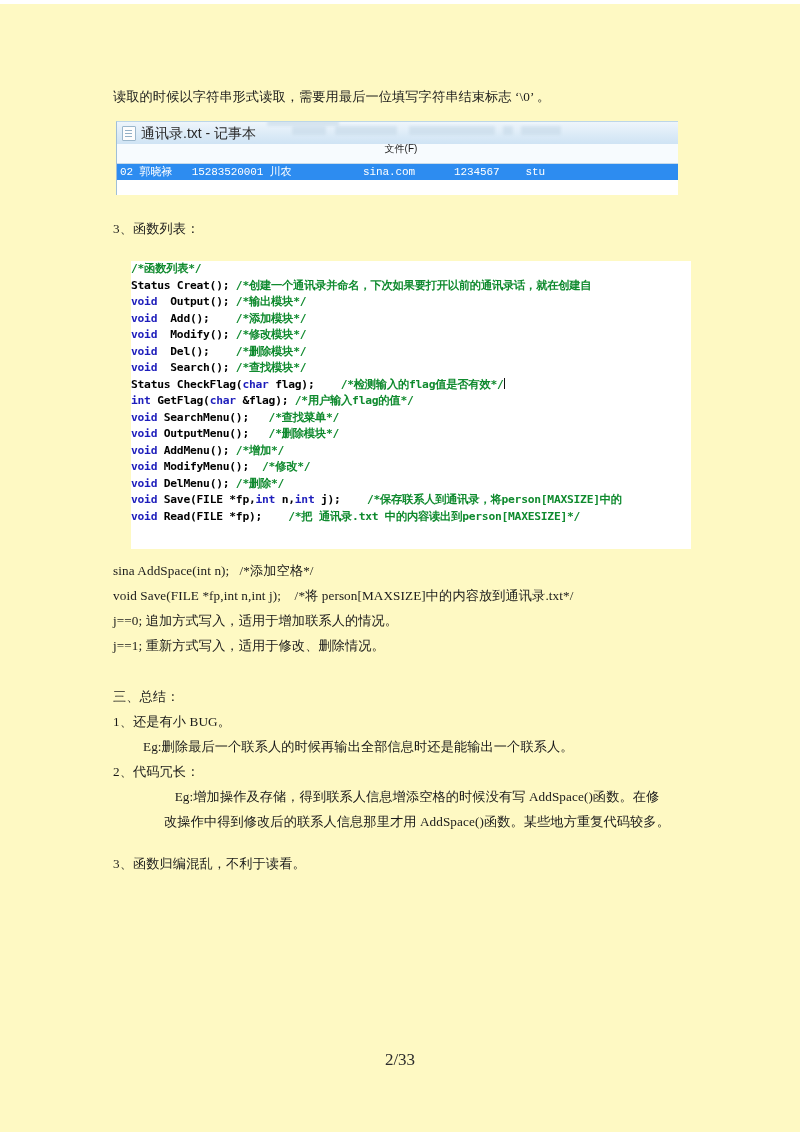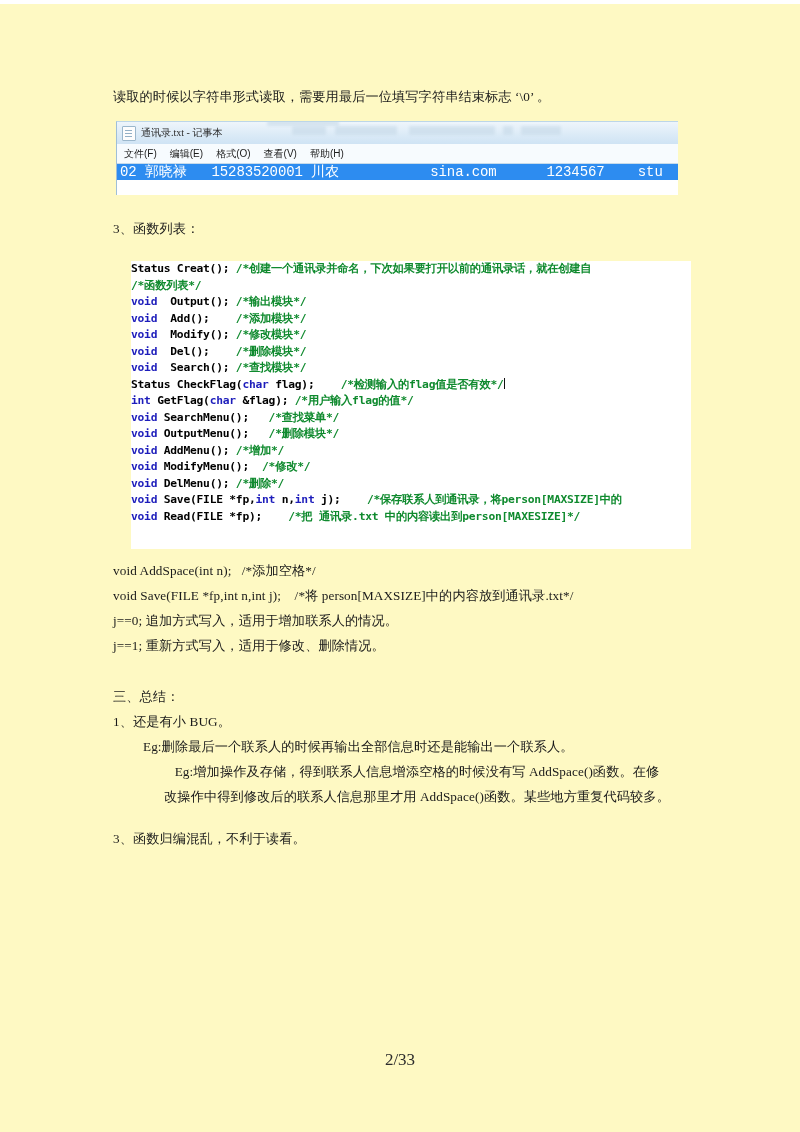--- a/index.html
+++ b/index.html
@@ -89,22 +89,22 @@
   }
   .np-icon::after {
     content: "";
     position: absolute;
     left: 2px; top: 3px;
     width: 7px; height: 1px;
     background: #93b0c6;
     box-shadow: 0 3px 0 #93b0c6, 0 6px 0 #93b0c6;
   }
   .np-title {
-    font-family: Liberation Serif, serif;
-    font-size: 10px;
+    font-family: Liberation Sans, sans-serif;
+    font-size: 14px;
     color: #2a2a2a;
     white-space: nowrap;
     line-height: 1;
   }
   
   .np-ghost {
     position: absolute;
     top: 4px;
     height: 9px;
     background: #c3d7e6;
@@ -120,39 +120,40 @@
   .np-ghost.g6 { top: -2px; left: 150px; width: 72px; height: 6px; }
 
   .np-menubar {
     height: 19px;
     background: #f7fbfe;
     border-bottom: 1px solid #c7dbea;
     display: flex;
     align-items: center;
     padding-left: 7px;
     gap: 13px;
+    flex-direction: column;
   }
   .np-menu {
     font-family: "Liberation Sans", "DejaVu Sans", sans-serif;
     font-size: 10px;
     color: #1b1b1b;
     white-space: nowrap;
     line-height: 1;
   }
   .np-textarea {
     background: #ffffff;
     height: 32px;
     padding: 0;
     position: relative;
   }
   .np-selection {
     background: #2d8cf0;
     color: #ffffff;
     font-family: "Liberation Mono", "DejaVu Sans Mono", monospace;
-    font-size: 14px;
+    font-size: 11px;
     line-height: 16px;
     white-space: pre;
     display: block;
     padding-left: 3px;
     letter-spacing: -0.1px;
   }
 
   
   .code-block {
     margin-top: 20px;
@@ -228,50 +229,51 @@
 
         </div>
       </div>
     </div>
 
     <div class="gap-md"></div>
 
     <div class="para">3、函数列表：</div>
 
     <div class="code-block" id="code-block">
+        <div class="code-line"><span class="cmt">/*函数列表*/</span></div>
         <div class="code-line"><span class="plain">Status Creat(); </span><span class="cmt">/*创建一个通讯录并命名，下次如果要打开以前的通讯录话，就在创建自</span></div>
-        <div class="code-line"><span class="cmt">/*函数列表*/</span></div>
         <div class="code-line"><span class="kw">void</span><span class="plain">  Output(); </span><span class="cmt">/*输出模块*/</span></div>
         <div class="code-line"><span class="kw">void</span><span class="plain">  Add();    </span><span class="cmt">/*添加模块*/</span></div>
         <div class="code-line"><span class="kw">void</span><span class="plain">  Modify(); </span><span class="cmt">/*修改模块*/</span></div>
         <div class="code-line"><span class="kw">void</span><span class="plain">  Del();    </span><span class="cmt">/*删除模块*/</span></div>
         <div class="code-line"><span class="kw">void</span><span class="plain">  Search(); </span><span class="cmt">/*查找模块*/</span></div>
         <div class="code-line"><span class="plain">Status CheckFlag(</span><span class="kw">char</span><span class="plain"> flag);    </span><span class="cmt">/*检测输入的flag值是否有效*/</span><span class="code-caret"></span></div>
         <div class="code-line"><span class="kw">int</span><span class="plain"> GetFlag(</span><span class="kw">char</span><span class="plain"> &amp;flag); </span><span class="cmt">/*用户输入flag的值*/</span></div>
         <div class="code-line"><span class="kw">void</span><span class="plain"> SearchMenu();   </span><span class="cmt">/*查找菜单*/</span></div>
         <div class="code-line"><span class="kw">void</span><span class="plain"> OutputMenu();   </span><span class="cmt">/*删除模块*/</span></div>
         <div class="code-line"><span class="kw">void</span><span class="plain"> AddMenu(); </span><span class="cmt">/*增加*/</span></div>
         <div class="code-line"><span class="kw">void</span><span class="plain"> ModifyMenu();  </span><span class="cmt">/*修改*/</span></div>
         <div class="code-line"><span class="kw">void</span><span class="plain"> DelMenu(); </span><span class="cmt">/*删除*/</span></div>
         <div class="code-line"><span class="kw">void</span><span class="plain"> Save(FILE *fp,</span><span class="kw">int</span><span class="plain"> n,</span><span class="kw">int</span><span class="plain"> j);    </span><span class="cmt">/*保存联系人到通讯录，将person[MAXSIZE]中的</span></div>
         <div class="code-line"><span class="kw">void</span><span class="plain"> Read(FILE *fp);    </span><span class="cmt">/*把 通讯录.txt 中的内容读出到person[MAXESIZE]*/</span></div>
       </div>
 
     <div class="gap-sm"></div>
 
-    <div class="para">void AddSpace(int n);   /*添加空格*/</div>
+    <div class="para">sina AddSpace(int n);   /*添加空格*/</div>
     <div class="para">void Save(FILE *fp,int n,int j);    /*将 person[MAXSIZE]中的内容放到通讯录.txt*/</div>
     <div class="para">j==0; 追加方式写入，适用于增加联系人的情况。</div>
     <div class="para">j==1; 重新方式写入，适用于修改、删除情况。</div>
 
     <div class="gap-lg"></div>
 
     <div class="para">三、总结：</div>
     <div class="para">1、还是有小 BUG。</div>
     <div class="para indent-eg">Eg:删除最后一个联系人的时候再输出全部信息时还是能输出一个联系人。</div>
+    <div class="para">2、代码冗长：</div>
     <div class="para indent-eg2">Eg:增加操作及存储，得到联系人信息增添空格的时候没有写 AddSpace()函数。在修
 改操作中得到修改后的联系人信息那里才用 AddSpace()函数。某些地方重复代码较多。</div>
 
     <div class="gap-md"></div>
 
     <div class="para">3、函数归编混乱，不利于读看。</div>
 
   </div>
 
   <div class="footer">2/33</div>

